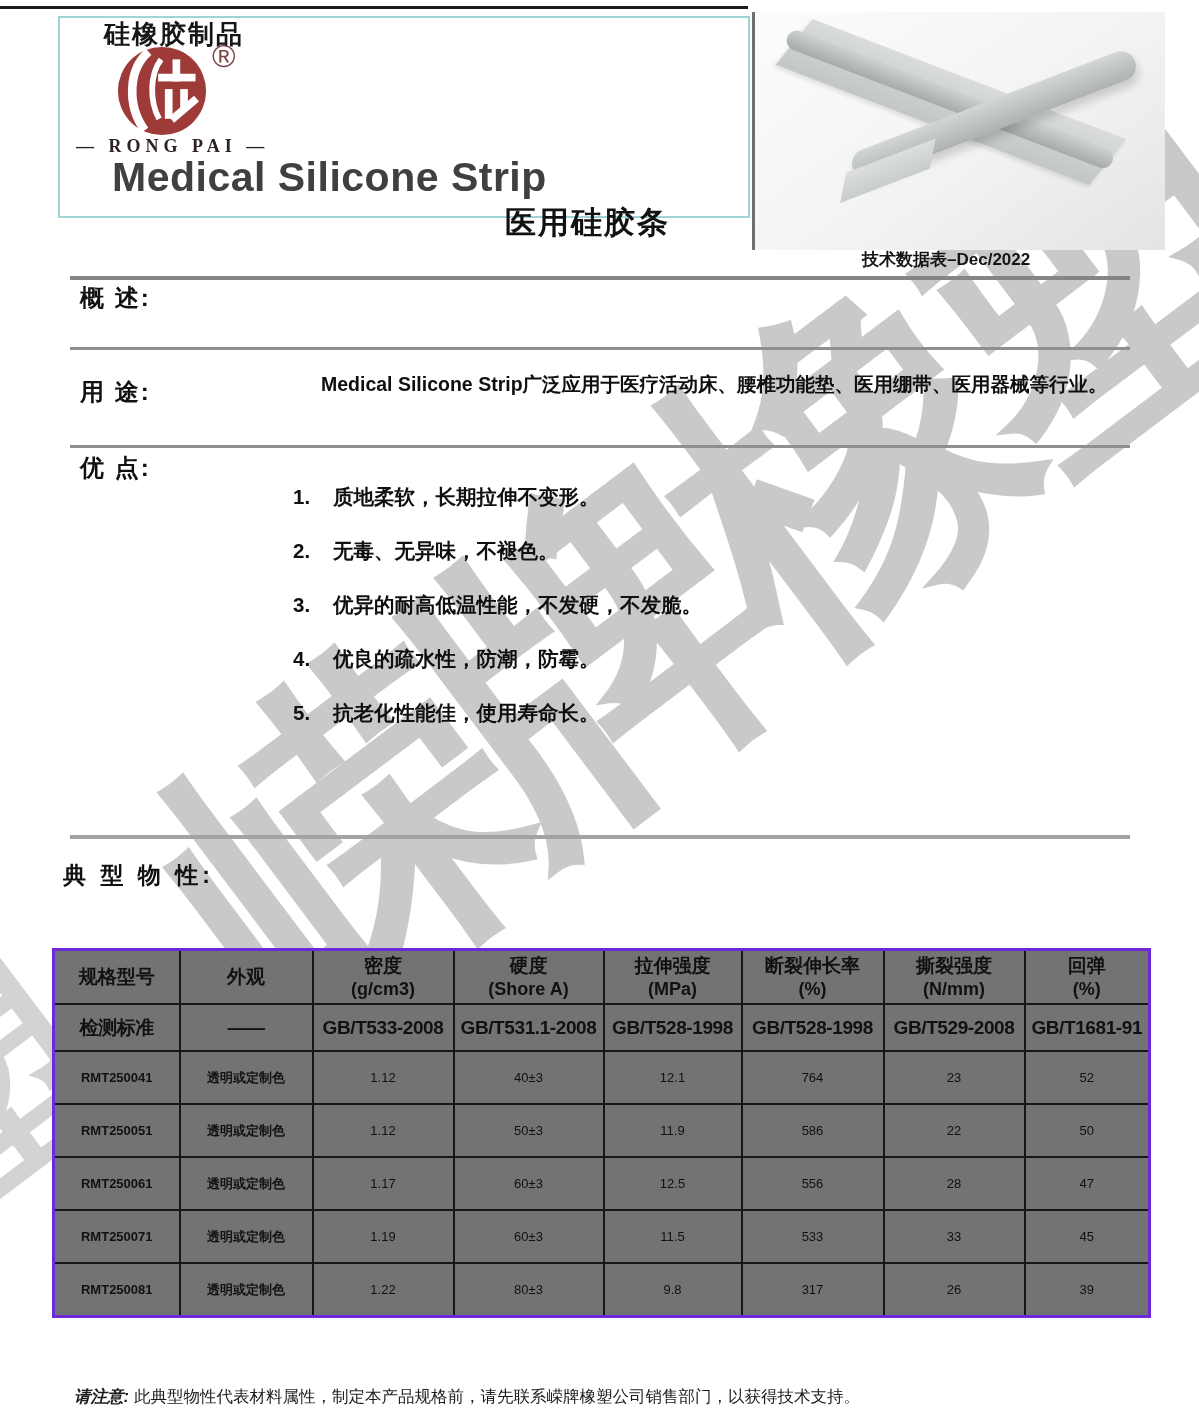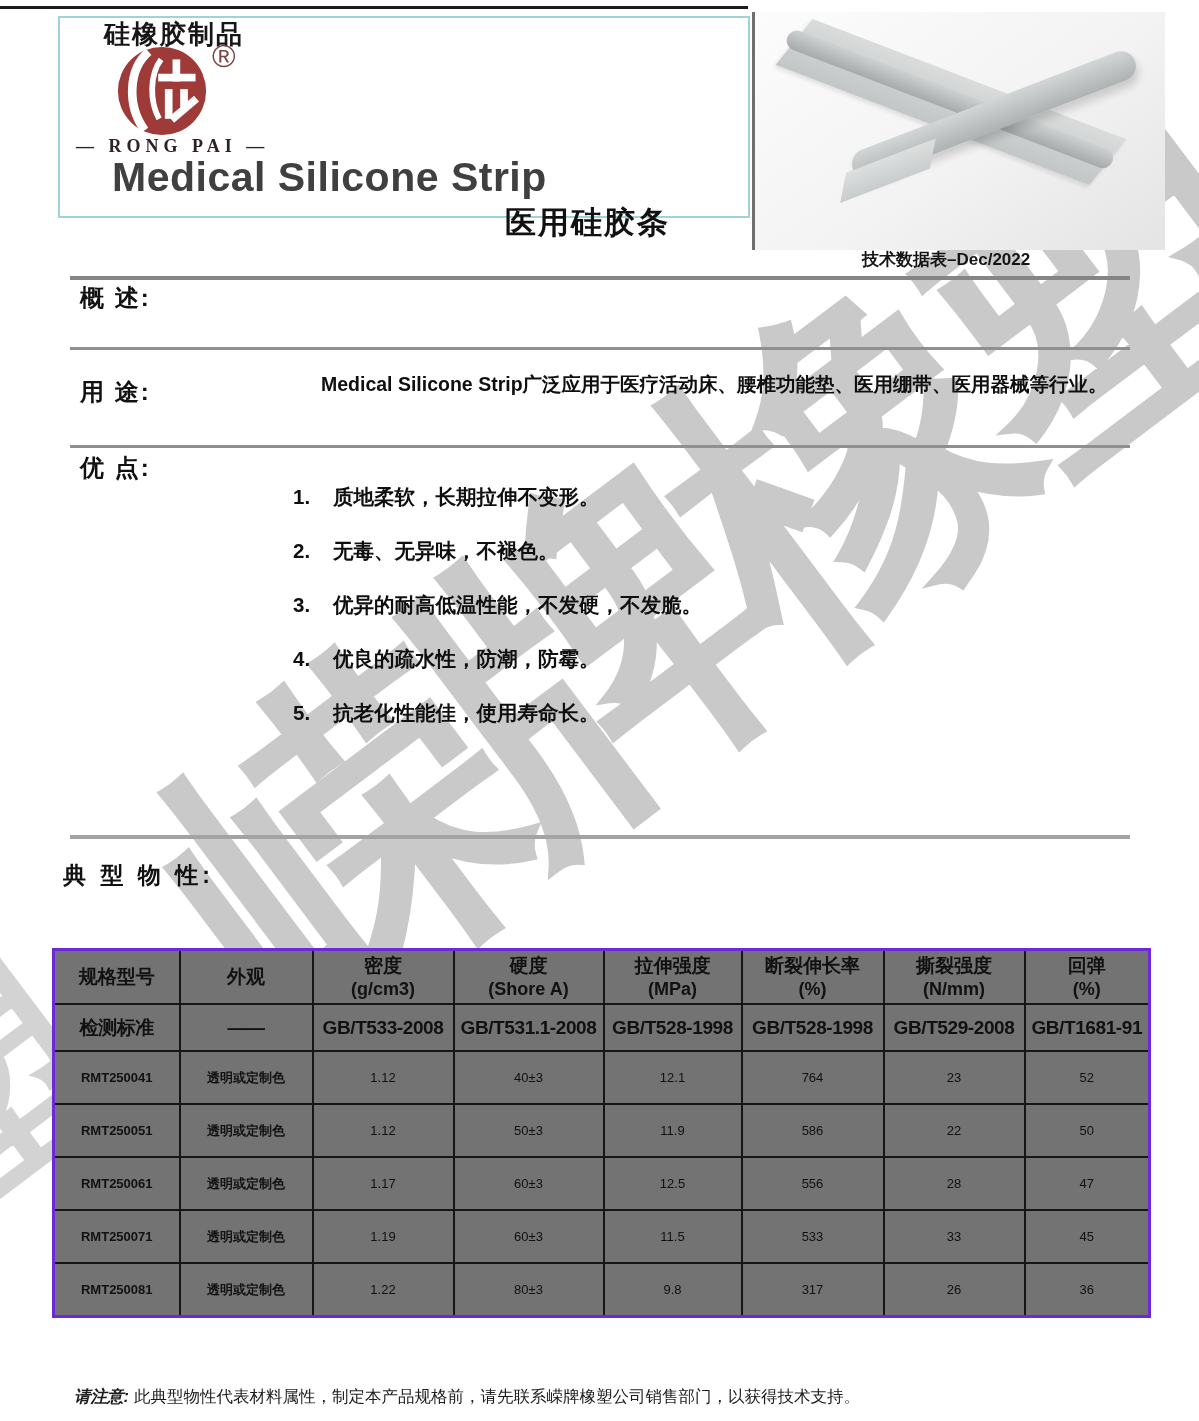--- a/index.html
+++ b/index.html
@@ -254,21 +254,21 @@
         <td>45</td>
       </tr>
       <tr class="data-row">
         <td class="c0">RMT250081</td>
         <td class="c1">透明或定制色</td>
         <td>1.22</td>
         <td>80±3</td>
         <td>9.8</td>
         <td>317</td>
         <td>26</td>
-        <td>36</td>
+        <td>39</td>
       </tr>
     </tbody>
   </table>
 
   <div class="abs z2 footer-note">
     <span class="lbl">请注意:</span><span>此典型物性代表材料属性，制定本产品规格前，请先联系嵘牌橡塑公司销售部门，以获得技术支持。</span>
   </div>
 
 </div>
 

